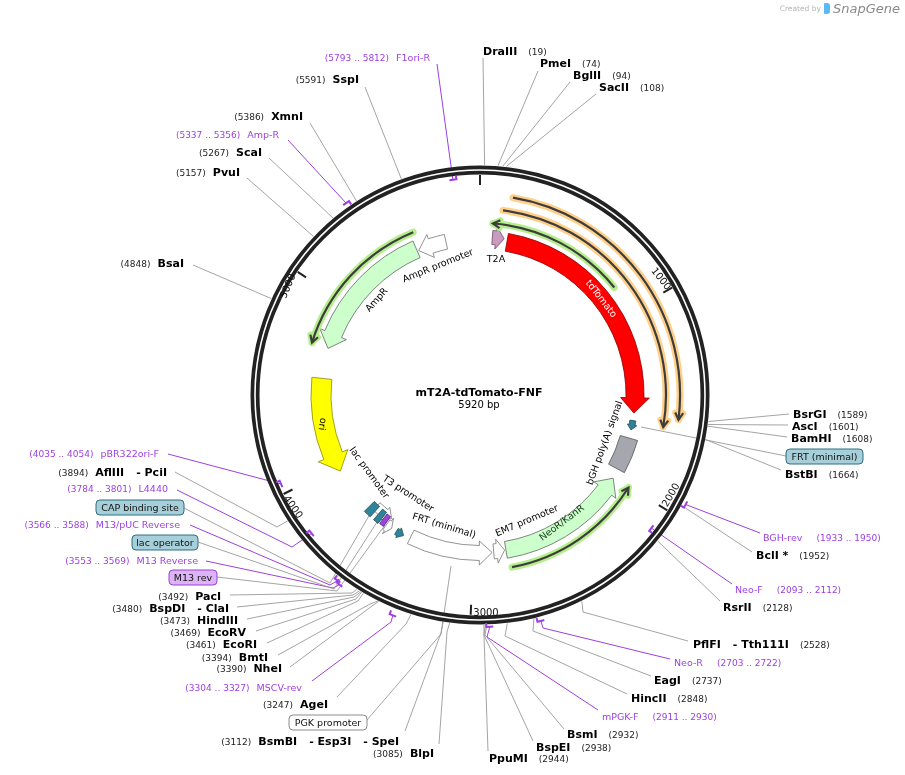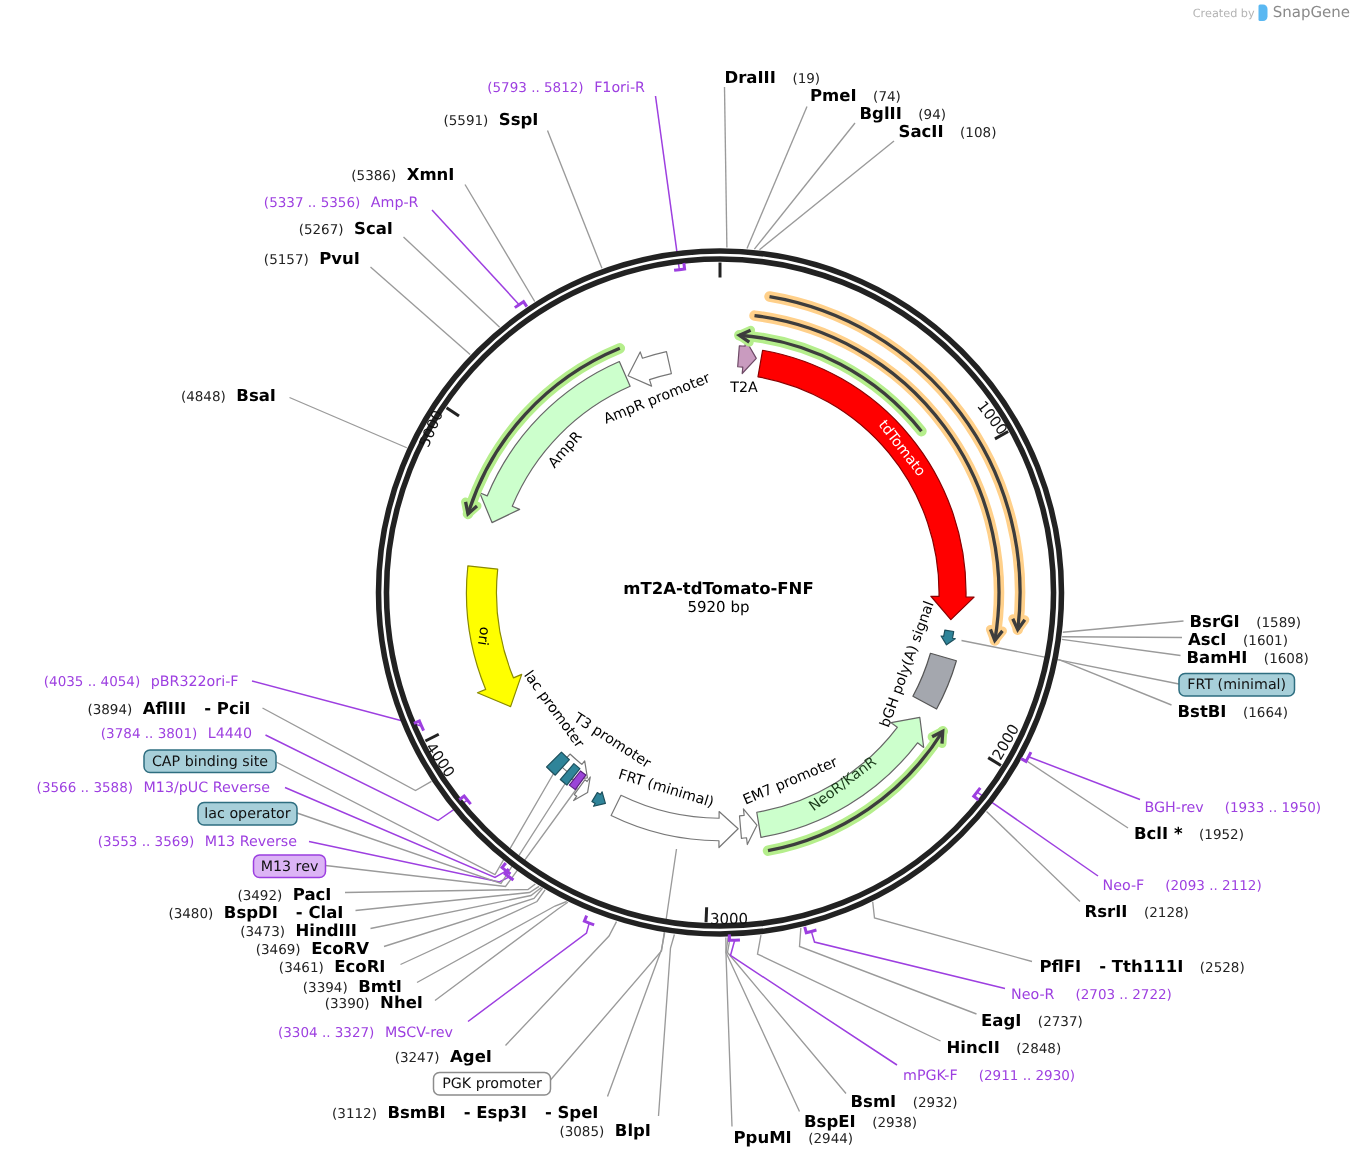--- a/index.html
+++ b/index.html
@@ -2,21 +2,21 @@
 <html><head>
 <meta charset="utf-8">
 <style>
   html, body { margin: 0; padding: 0; background: #ffffff; }
   #page { position: relative; width: 905px; height: 775px; overflow: hidden; background: #ffffff;
           font-family: "DejaVu Sans", sans-serif; }
   .watermark { position: absolute; top: 2px; right: 5px; height: 13px; display: flex; align-items: center;
                gap: 3px; font-family: "DejaVu Sans", sans-serif; justify-content: space-between; }
   .watermark .created { font-size: 7.5px; color: #b4b4b4; }
   .watermark .logo { width: 6px; height: 11px; background: #5ab8f2; border-radius: 1px 3px 3px 1px; }
-  .watermark .brand { font-size: 10px; color: #8a8a8a; }
+  .watermark .brand { font-size: 13px; color: #8a8a8a; font-style: italic; }
   #plasmid-map { position: absolute; left: 0; top: 0; }
   #plasmid-map text { font-family: "DejaVu Sans", sans-serif; }
   .ename { font-weight: bold; font-size: 11px; fill: #000; }
   .site { font-size: 9px; fill: #222; }
   .pname { font-size: 9.5px; fill: #9d3fe0; }
   .prange { font-size: 9px; fill: #9d3fe0; }
   .boxtext { font-size: 9.5px; fill: #111; }
   .inlabel { font-size: 9.5px; }
   .ticklabel { font-size: 10px; fill: #111; }
   .title { font-weight: bold; font-size: 11px; fill: #000; }

